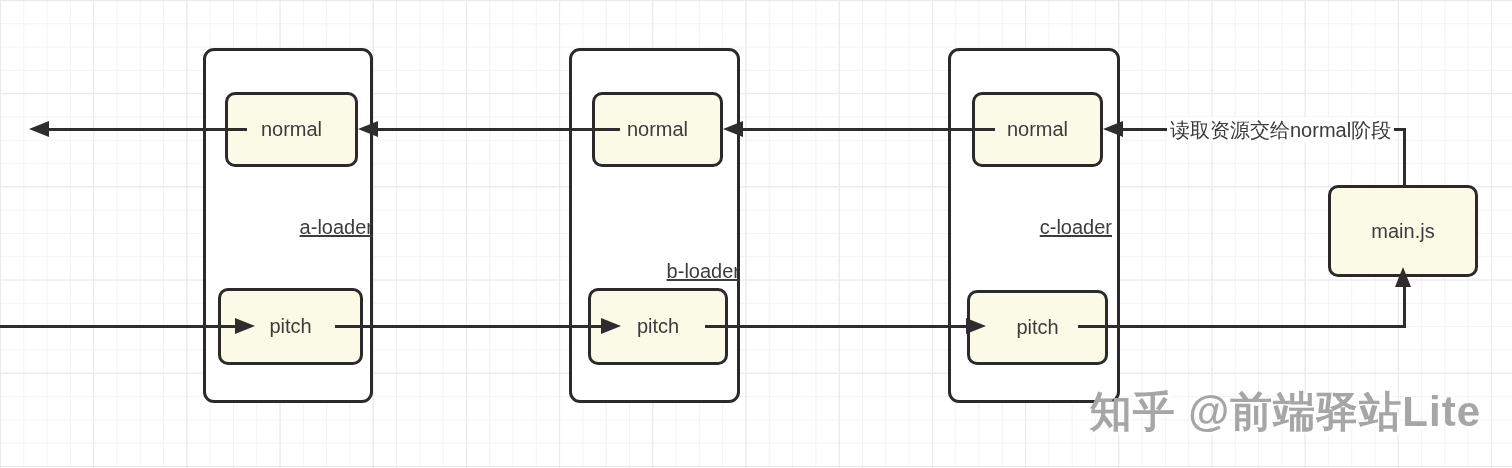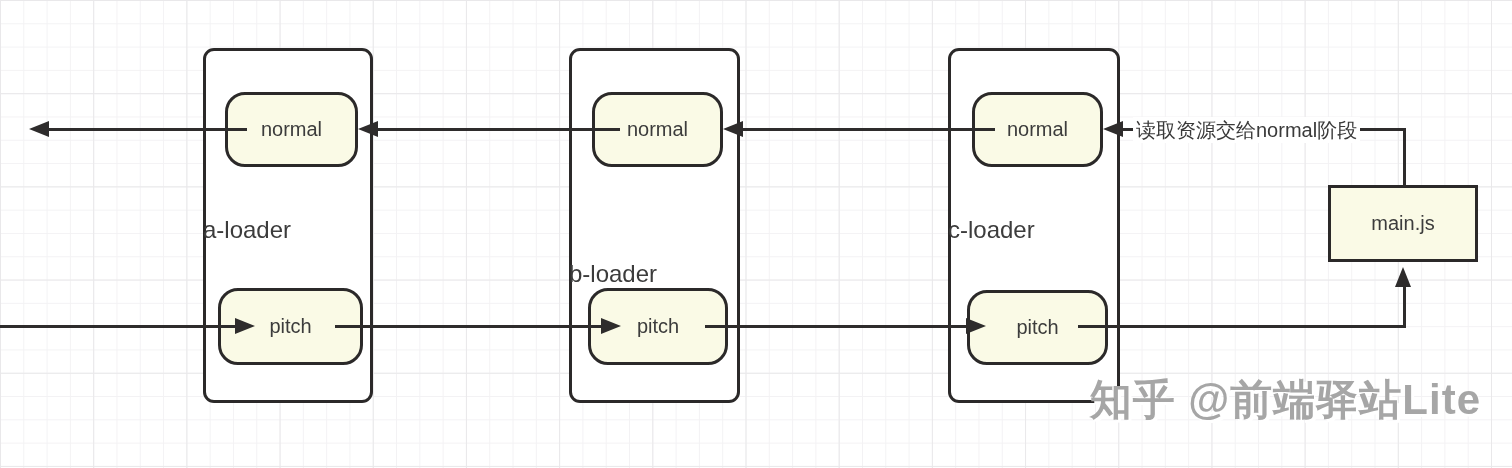--- a/index.html
+++ b/index.html
@@ -13,44 +13,44 @@
       linear-gradient(#f3f2f4 1px, transparent 1px),
       linear-gradient(90deg, #f3f2f4 1px, transparent 1px);
     background-size:93.2px 93.2px, 93.2px 93.2px, 23.3px 23.3px, 23.3px 23.3px;
   }
   .container{
     position:absolute;box-sizing:border-box;background:#ffffff;
     border:3px solid #2b2929;border-radius:11px;z-index:2;
   }
   .node{
     position:absolute;box-sizing:border-box;background:#fafae6;
-    border:3px solid #2b2929;border-radius:20px;z-index:3;
+    border:3px solid #2b2929;border-radius:10px;z-index:3;
     display:flex;align-items:center;justify-content:center;
     font-size:20px;color:#3c3c3c;
   }
   .cname{
-    position:absolute;z-index:3;text-align:left;font-size:24px;color:#3c3c3c;
+    position:absolute;z-index:3;text-align:right;font-size:20px;color:#3c3c3c;text-decoration:underline;
   }
   .hline{position:absolute;height:3px;background:#2e2c2c;z-index:4;}
   .vline{position:absolute;width:3px;background:#2e2c2c;z-index:4;}
   .arr-l{position:absolute;width:0;height:0;z-index:5;
     border-top:8px solid transparent;border-bottom:8px solid transparent;
     border-right:20px solid #2e2c2c;}
   .arr-r{position:absolute;width:0;height:0;z-index:5;
     border-top:8px solid transparent;border-bottom:8px solid transparent;
     border-left:20px solid #2e2c2c;}
   .arr-u{position:absolute;width:0;height:0;z-index:5;
     border-left:8px solid transparent;border-right:8px solid transparent;
     border-bottom:20px solid #2e2c2c;}
   .edge-label{
     position:absolute;z-index:6;background:#ffffff;padding:0 3px;
     font-size:20px;line-height:26px;color:#3a3a3a;white-space:nowrap;
   }
   .watermark{
-    position:absolute;z-index:20;right:31px;top:372px;
+    position:absolute;z-index:20;right:31px;top:384px;
     font-size:42px;font-weight:bold;letter-spacing:1px;white-space:nowrap;
     color:#a6a6a6;text-shadow:3px 3px 0 #ffffff;
   }
 </style>
 </head>
 <body>
 
 <div class="stage">
 
   <div class="container" style="left:203px;top:48px;width:170px;height:355px;"></div>
@@ -62,36 +62,36 @@
   <div class="cname" style="left:948px;top:216px;width:164px;">c-loader</div>
 
   <div class="node" style="left:225px;top:92px;width:133px;height:75px;">normal</div>
   <div class="node" style="left:592px;top:92px;width:131px;height:75px;">normal</div>
   <div class="node" style="left:972px;top:92px;width:131px;height:75px;">normal</div>
 
   <div class="node" style="left:218px;top:288px;width:145px;height:77px;">pitch</div>
   <div class="node" style="left:588px;top:288px;width:140px;height:77px;">pitch</div>
   <div class="node" style="left:967px;top:290px;width:141px;height:75px;">pitch</div>
 
-  <div class="node" style="left:1328px;top:185px;width:150px;height:77px;border-radius:0;">main.js</div>
+  <div class="node" style="left:1328px;top:185px;width:150px;height:92px;border-radius:10px;">main.js</div>
 
   <div class="arr-l" style="left:29px;top:121px;"></div>
   <div class="hline" style="left:47px;top:128px;width:200px;"></div>
 
   <div class="arr-l" style="left:358px;top:121px;"></div>
   <div class="hline" style="left:376px;top:128px;width:244px;"></div>
 
   <div class="arr-l" style="left:723px;top:121px;"></div>
   <div class="hline" style="left:741px;top:128px;width:254px;"></div>
 
   <div class="arr-l" style="left:1103px;top:121px;"></div>
   <div class="hline" style="left:1121px;top:128px;width:285px;"></div>
   <div class="vline" style="left:1403px;top:128px;height:59px;"></div>
 
-  <div class="edge-label" style="left:1133px;top:117px;">读取资源交给normal阶段</div>
+  <div class="edge-label" style="left:1167px;top:117px;">读取资源交给normal阶段</div>
 
   <div class="hline" style="left:0px;top:325px;width:235px;"></div>
   <div class="arr-r" style="left:235px;top:318px;"></div>
 
   <div class="hline" style="left:335px;top:325px;width:266px;"></div>
   <div class="arr-r" style="left:601px;top:318px;"></div>
 
   <div class="hline" style="left:705px;top:325px;width:263px;"></div>
   <div class="arr-r" style="left:966px;top:318px;"></div>
 

